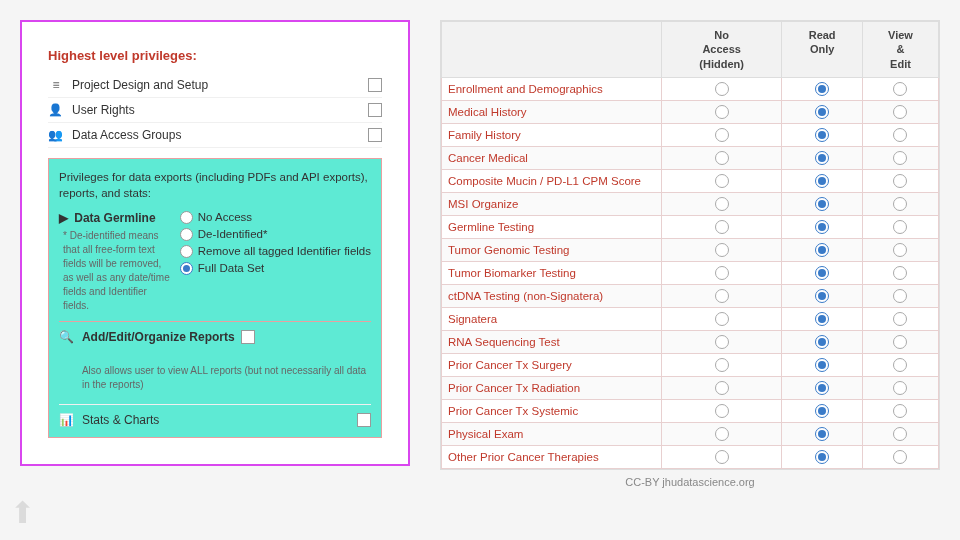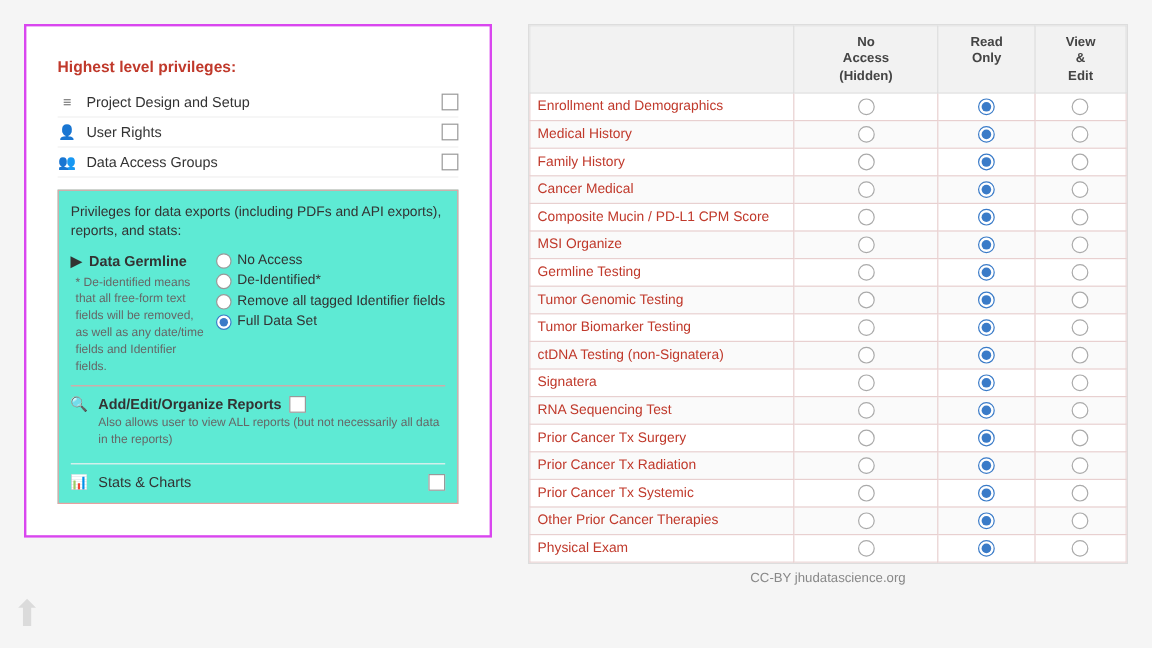--- a/index.html
+++ b/index.html
@@ -158,21 +158,21 @@
       color: #333;
       display: flex;
       align-items: center;
       gap: 6px;
       text-align: center;
     }
 
     .reports-desc {
       font-size: 10px;
       color: #666;
-      margin-top: 2px;
+      margin-top: 20px;
       line-height: 1.4;
     }
 
     .stats-section {
       display: flex;
       align-items: center;
       gap: 8px;
       padding-top: 8px;
       border-top: 1px solid #f0f0f0;
       margin-top: 4px;
@@ -444,27 +444,27 @@
             <td class="radio-cell"><span class="radio-sm filled"></span></td>
             <td class="radio-cell"><span class="radio-sm"></span></td>
           </tr>
           <tr>
             <td>Prior Cancer Tx Systemic</td>
             <td class="radio-cell"><span class="radio-sm"></span></td>
             <td class="radio-cell"><span class="radio-sm filled"></span></td>
             <td class="radio-cell"><span class="radio-sm"></span></td>
           </tr>
           <tr>
+            <td>Physical Exam</td>
+            <td class="radio-cell"><span class="radio-sm"></span></td>
+            <td class="radio-cell"><span class="radio-sm filled"></span></td>
+            <td class="radio-cell"><span class="radio-sm"></span></td>
+          </tr>
+          <tr>
             <td>Other Prior Cancer Therapies</td>
-            <td class="radio-cell"><span class="radio-sm"></span></td>
-            <td class="radio-cell"><span class="radio-sm filled"></span></td>
-            <td class="radio-cell"><span class="radio-sm"></span></td>
-          </tr>
-          <tr>
-            <td>Physical Exam</td>
             <td class="radio-cell"><span class="radio-sm"></span></td>
             <td class="radio-cell"><span class="radio-sm filled"></span></td>
             <td class="radio-cell"><span class="radio-sm"></span></td>
           </tr>
         </tbody>
     </table>
   </div>
   <div class="footer-text">CC-BY jhudatascience.org</div>
 </div>
 

